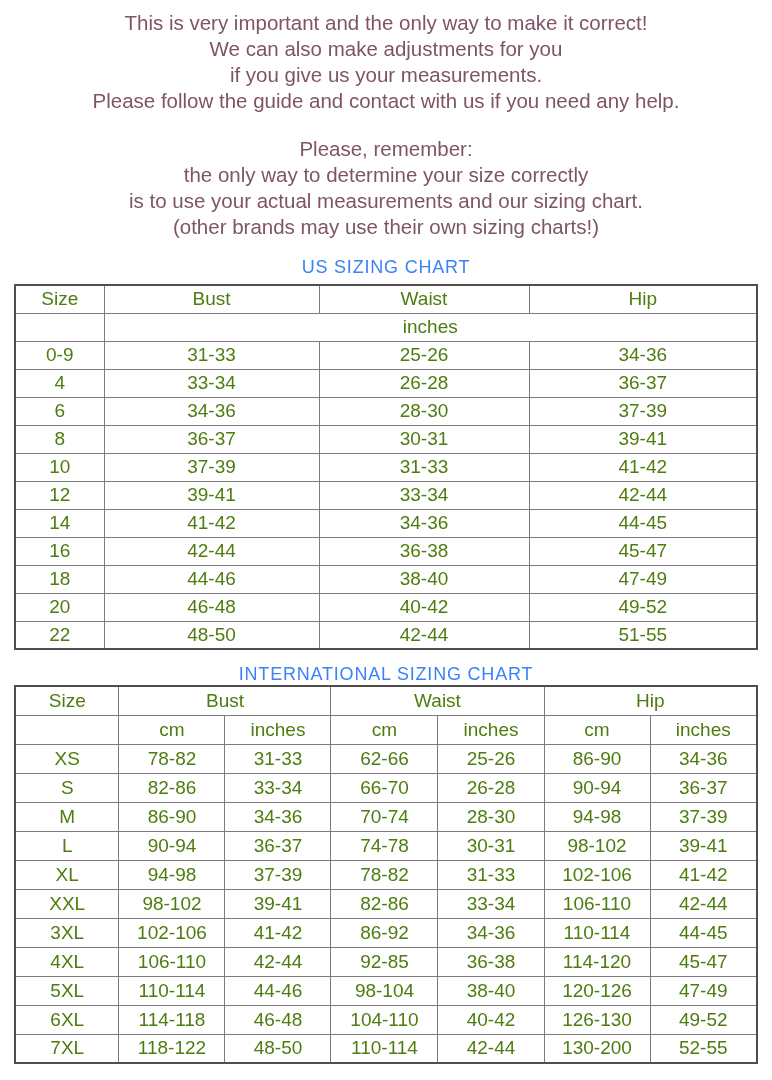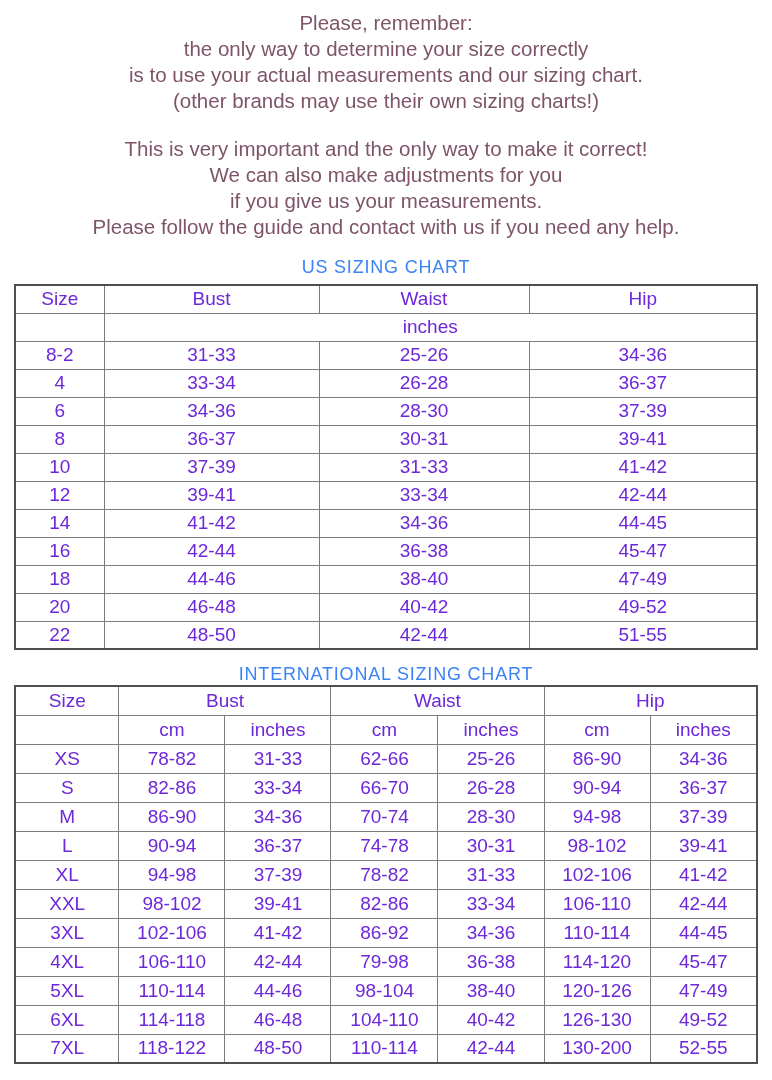--- a/index.html
+++ b/index.html
@@ -33,51 +33,51 @@
   }
   #us-title   { margin-top: 16px; margin-bottom: 6px; }
   #intl-title { margin-top: 13px; }
 
   
   table {
     border-collapse: collapse;
     margin: 0 auto;
     width: 742px;
     table-layout: fixed;
-    color: #6d28d9;
+    color: #4d7c0f;
     font-size: 19px;
     text-align: center;
     border: 2px solid #4f4f4f;
   }
   th, td {
     border: 1px solid #7c7c7c;
     font-weight: 400;
     white-space: nowrap;
     overflow: hidden;
   }
   .us-table th, .us-table td { height: 28px; }
   .intl-table th, .intl-table td { height: 29px; }
 </style>
 </head>
 <body>
 
 <div class="page">
 
   <div class="intro">
     <p class="para">
+      <span class="line">This is very important and the only way to make it correct!</span>
+      <span class="line">We can also make adjustments for you</span>
+      <span class="line">if you give us your measurements.</span>
+      <span class="line">Please follow the guide and contact with us if you need any help.</span>
+    </p>
+    <p class="para">
       <span class="line">Please, remember:</span>
       <span class="line">the only way to determine your size correctly</span>
       <span class="line">is to use your actual measurements and our sizing chart.</span>
       <span class="line">(other brands may use their own sizing charts!)</span>
-    </p>
-    <p class="para">
-      <span class="line">This is very important and the only way to make it correct!</span>
-      <span class="line">We can also make adjustments for you</span>
-      <span class="line">if you give us your measurements.</span>
-      <span class="line">Please follow the guide and contact with us if you need any help.</span>
     </p>
   </div>
 
   <div class="chart-title" id="us-title">US SIZING CHART</div>
 
   <table class="us-table">
     <colgroup>
       <col style="width:89px">
       <col style="width:215px">
       <col style="width:210px">
@@ -90,21 +90,21 @@
         <th>Waist</th>
         <th>Hip</th>
       </tr>
       <tr>
         <td></td>
         <td colspan="3">inches</td>
       </tr>
     </thead>
     <tbody>
         <tr>
-          <td>8-2</td>
+          <td>0-9</td>
           <td>31-33</td>
           <td>25-26</td>
           <td>34-36</td>
         </tr>
         <tr>
           <td>4</td>
           <td>33-34</td>
           <td>26-28</td>
           <td>36-37</td>
         </tr>
@@ -255,21 +255,21 @@
           <td>41-42</td>
           <td>86-92</td>
           <td>34-36</td>
           <td>110-114</td>
           <td>44-45</td>
         </tr>
         <tr>
           <td>4XL</td>
           <td>106-110</td>
           <td>42-44</td>
-          <td>79-98</td>
+          <td>92-85</td>
           <td>36-38</td>
           <td>114-120</td>
           <td>45-47</td>
         </tr>
         <tr>
           <td>5XL</td>
           <td>110-114</td>
           <td>44-46</td>
           <td>98-104</td>
           <td>38-40</td>

